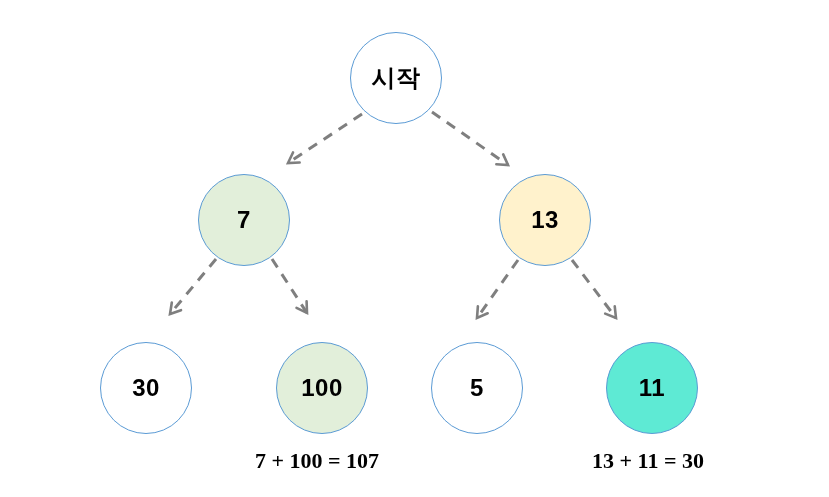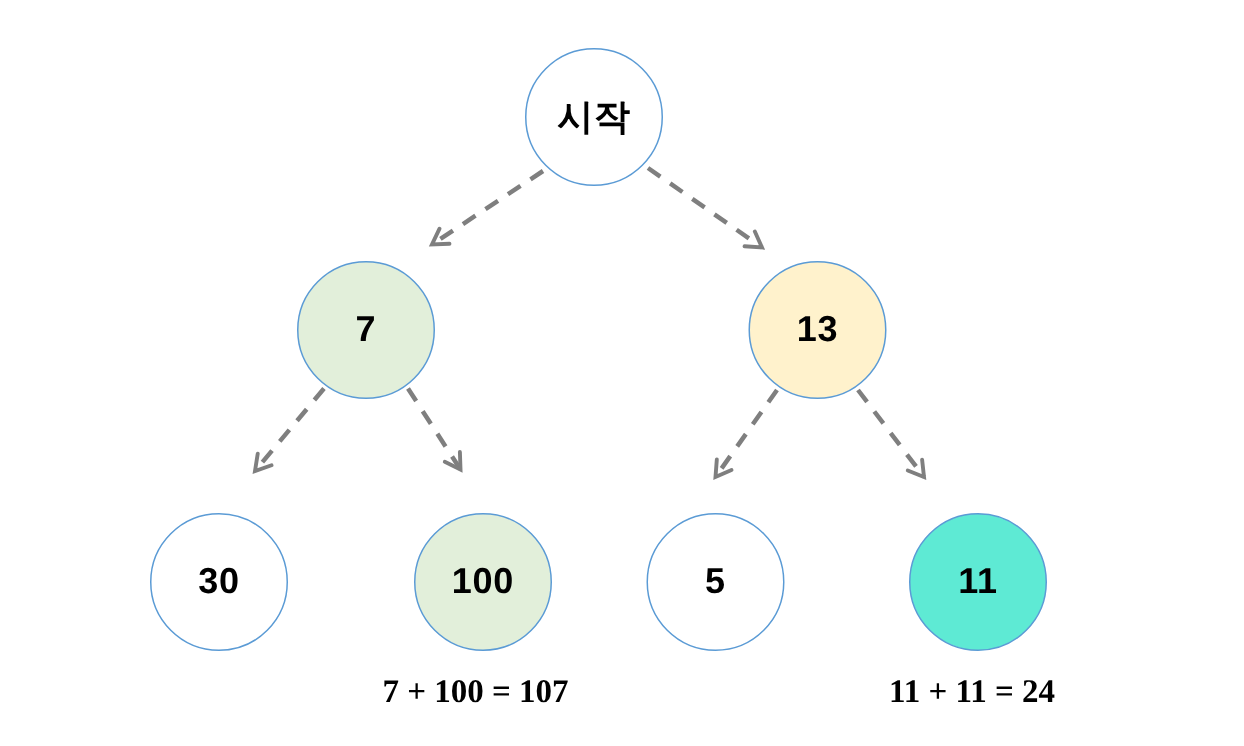--- a/index.html
+++ b/index.html
@@ -121,15 +121,15 @@
   <div class="node" id="node-5" style="background: rgb(255, 255, 255);">
     <span class="node-label">5</span>
   </div>
 
   <div class="node" id="node-11" style="background: #5eead4;">
     <span class="node-label">11</span>
   </div>
 
   <div class="caption" id="caption-left">7 + 100 = 107</div>
 
-  <div class="caption" id="caption-right">11 + 11 = 24</div>
+  <div class="caption" id="caption-right">13 + 11 = 30</div>
 
 </div>
 
 </body></html>

